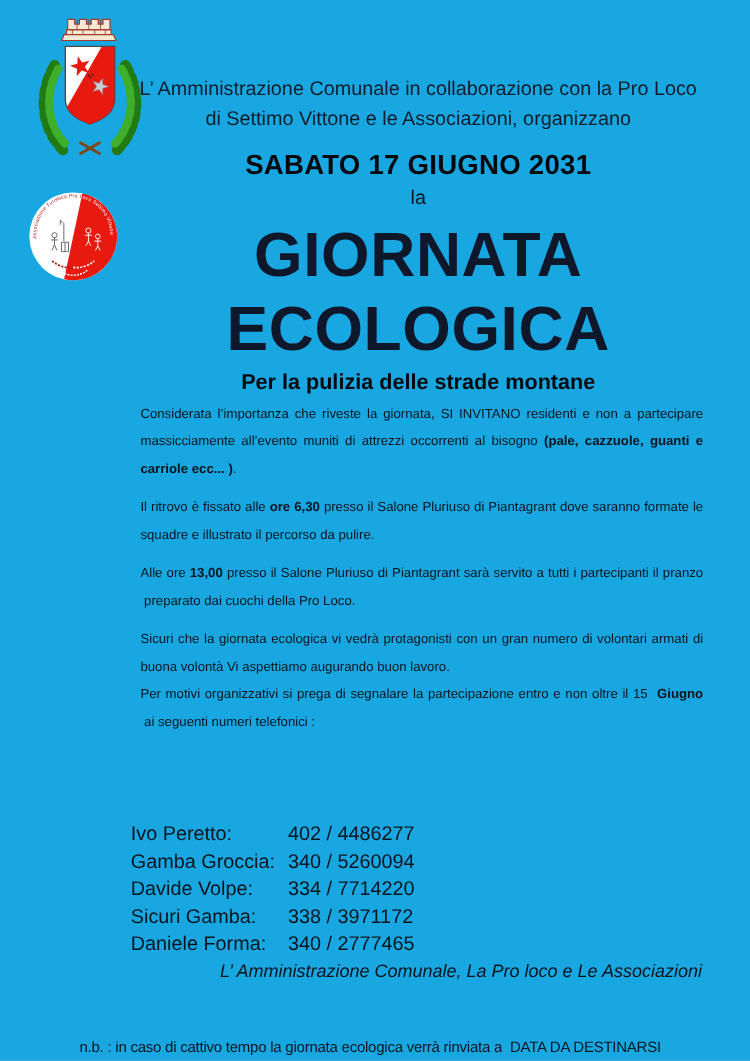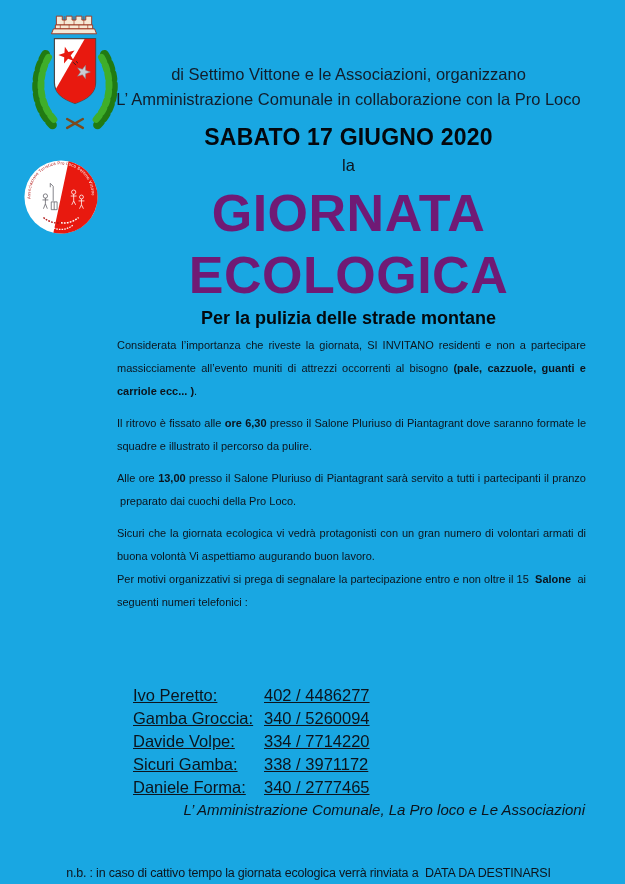--- a/index.html
+++ b/index.html
@@ -8,28 +8,28 @@
     background:#19A7E2;
     font-family:"Liberation Sans",sans-serif;
     color:#0d151f;
   }
   .crest{position:absolute;left:26px;top:10px;width:98px;height:124px;}
   .badge{position:absolute;left:22px;top:158px;width:78px;height:78px;}
   .headline{position:absolute;left:92px;right:20px;top:62px;text-align:center;}
   .intro{font-size:16.5px;line-height:25px;color:#121d2b;}
   .date-line{margin-top:12px;font-size:23px;font-weight:700;color:#04080d;letter-spacing:.2px;}
   .article{font-size:16.5px;line-height:22px;margin-top:3px;}
-  .title{margin:6px 0 0;font-size:52px;line-height:62px;font-weight:700;letter-spacing:.5px;color:#701a75;}
+  .title{margin:6px 0 0;font-size:52px;line-height:62px;font-weight:700;letter-spacing:.5px;color:#0f172a;}
   .title span{display:block;}
   .subtitle{font-size:18px;font-weight:700;margin-top:2px;color:#04080d;}
   .bodytext{position:absolute;left:117px;width:469px;top:334px;font-size:11px;line-height:23px;text-align:justify;color:#0c141d;}
   .bodytext p{margin:0 0 9px;}
   .bodytext p.tight{margin-bottom:0;}
   .b{font-weight:700;}
-  .contacts{position:absolute;left:133px;top:684px;font-size:16.5px;line-height:23px;color:#0c141d;text-decoration:underline;}
+  .contacts{position:absolute;left:109px;top:684px;font-size:16.5px;line-height:23px;color:#0c141d;}
   .contact-row{display:flex;}
   .contact-name{width:131px;}
   .signature{position:absolute;right:40px;top:801px;font-style:italic;font-size:15px;color:#0c141d;}
   .nb{position:absolute;left:10px;right:18px;top:866px;text-align:center;font-size:12.5px;letter-spacing:-.2px;color:#0c141d;}
 </style>
 </head>
 <body>
 
 <div class="poster">
 
@@ -105,38 +105,38 @@
       </g>
 
       <path d="M22 61 A23 23 0 0 0 40 66.5" stroke="#b01414" stroke-width="1.5" stroke-dasharray="1.8 1.2" fill="none"></path>
       <path d="M40 66.5 A23 23 0 0 0 58 61" stroke="#ffffff" stroke-width="1.5" stroke-dasharray="1.8 1.2" fill="none"></path>
       <path d="M28 69 A19 19 0 0 0 52 69" stroke="#ffffff" stroke-width="1.3" stroke-dasharray="1.6 1.1" fill="none"></path>
     </svg>
   </div>
 
   <div class="headline">
     <div class="intro">
+      <div>L’ Amministrazione Comunale in collaborazione con la Pro Loco</div>
       <div>di Settimo Vittone e le Associazioni, organizzano</div>
-      <div>L’ Amministrazione Comunale in collaborazione con la Pro Loco</div>
     </div>
-    <div class="date-line">SABATO 17 GIUGNO 2020</div>
+    <div class="date-line">SABATO 17 GIUGNO 2031</div>
     <div class="article">la</div>
     <h1 class="title">
       <span>GIORNATA</span>
       <span>ECOLOGICA</span>
     </h1>
     <div class="subtitle">Per la pulizia delle strade montane</div>
   </div>
 
   <div class="bodytext">
       <p><span>Considerata l’importanza che riveste la giornata, SI INVITANO residenti e non a partecipare massicciamente all’evento muniti di attrezzi occorrenti al bisogno </span><span class="b">(pale, cazzuole, guanti e carriole ecc... )</span><span>.</span></p>
       <p><span>Il ritrovo è fissato alle </span><span class="b">ore 6,30</span><span> presso il Salone Pluriuso di Piantagrant dove saranno formate le squadre e illustrato il percorso da pulire.</span></p>
       <p><span>Alle ore </span><span class="b">13,00</span><span> presso il Salone Pluriuso di Piantagrant sarà servito a tutti i partecipanti il pranzo &nbsp;preparato dai cuochi della Pro Loco.</span></p>
       <p class="tight"><span>Sicuri che la giornata ecologica vi vedrà protagonisti con un gran numero di volontari armati di buona volontà Vi aspettiamo augurando buon lavoro.</span></p>
-      <p><span>Per motivi organizzativi si prega di segnalare la partecipazione entro e non oltre il 15 &nbsp;</span><span class="b">Salone</span><span> &nbsp;ai seguenti numeri telefonici :</span></p>
+      <p><span>Per motivi organizzativi si prega di segnalare la partecipazione entro e non oltre il 15 &nbsp;</span><span class="b">Giugno</span><span> &nbsp;ai seguenti numeri telefonici :</span></p>
     </div>
 
   <div class="contacts">
       <div class="contact-row">
         <span class="contact-name">Ivo Peretto:</span>
         <span>402 / 4486277</span>
       </div>
       <div class="contact-row">
         <span class="contact-name">Gamba Groccia:</span>
         <span>340 / 5260094</span>

